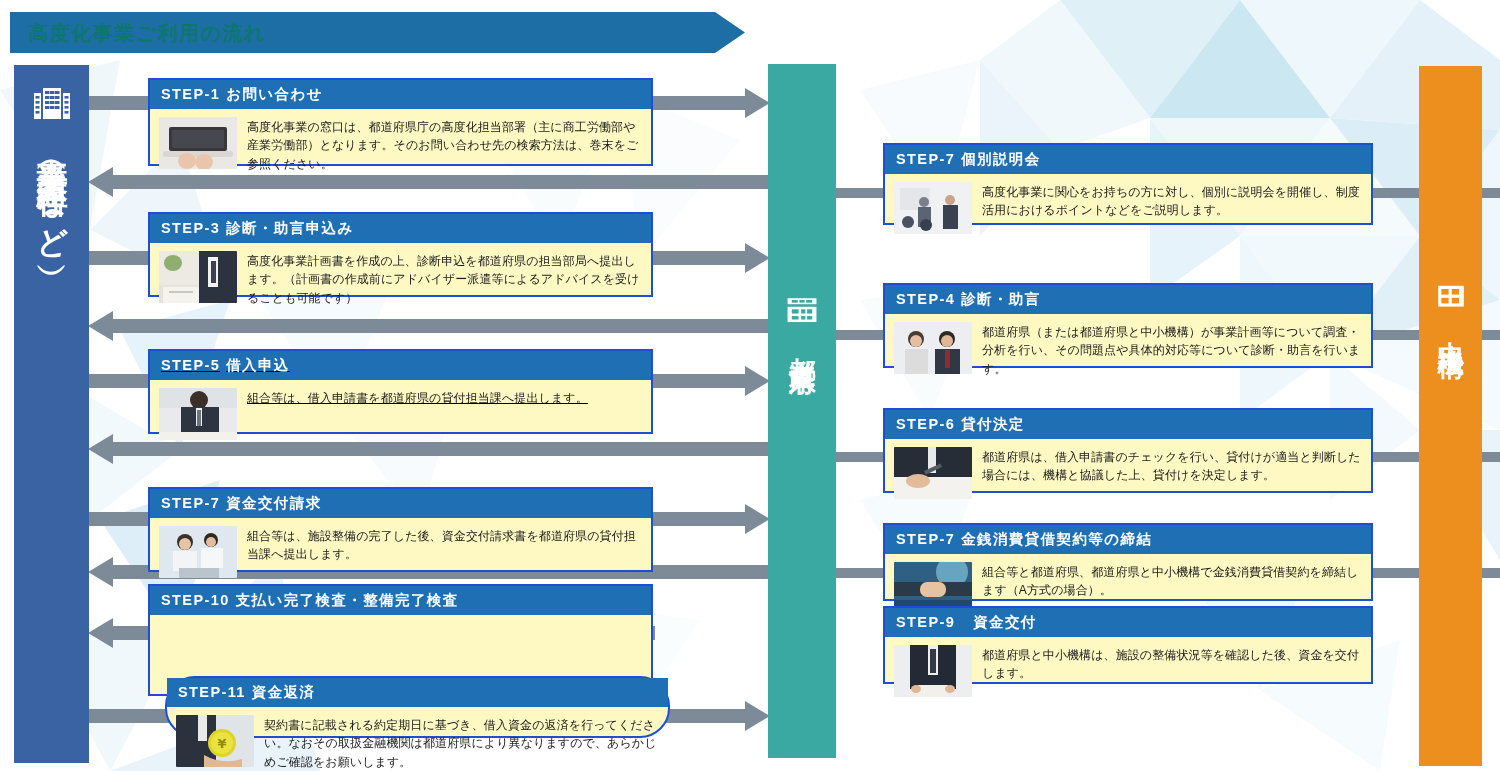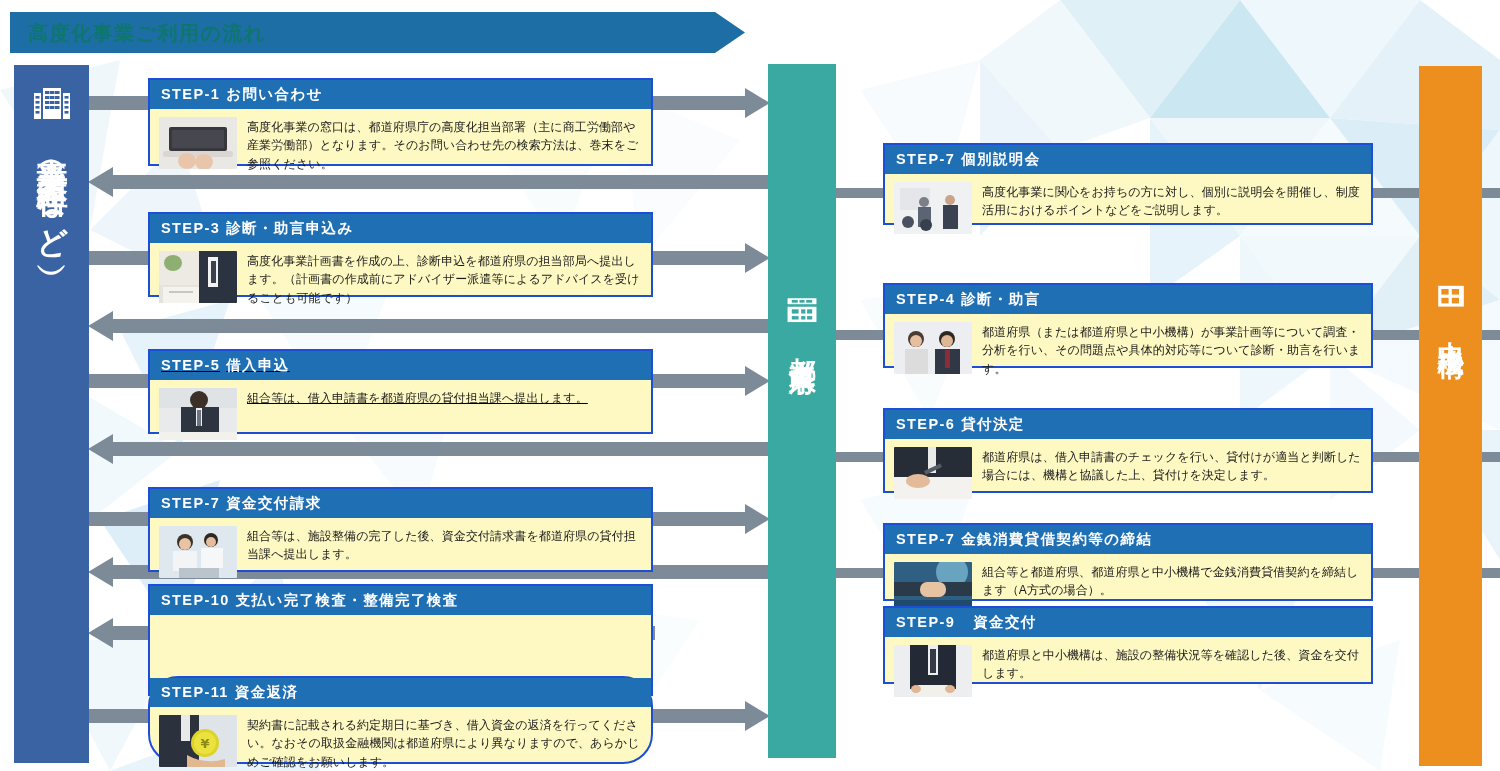--- a/index.html
+++ b/index.html
@@ -478,21 +478,21 @@
       <div class="step-text">都道府県と中小機構は、施設の整備状況等を確認した後、資金を交付します。</div>
     </div>
   </div>
 
   <div class="step-card" style="left:148px; top:584px; width:505px; height:112px;">
     <div class="step-head">
       <span class="step-no">STEP-10</span><span>支払い完了検査・整備完了検査</span>
     </div>
   </div>
 
-  <div class="step-card" style="left:148px; top:676px; width:505px; height:88px;border-radius:30px;">
+  <div class="step-card" style="left:165px; top:676px; width:505px; height:62px;border-radius:30px;">
     <div class="step-head">
       <span class="step-no">STEP-11</span><span>資金返済</span>
     </div>
     <div class="step-body">
       <div class="step-thumb">
         <svg viewBox="0 0 78 52">
             <rect width="78" height="52" fill="#dfe4e8"></rect>
             <rect x="0" y="0" width="40" height="52" fill="#2b323d"></rect>
             <rect x="22" y="0" width="9" height="26" fill="#e9e9ea"></rect>
             <circle cx="46" cy="28" r="14" fill="#ddd32a"></circle>

